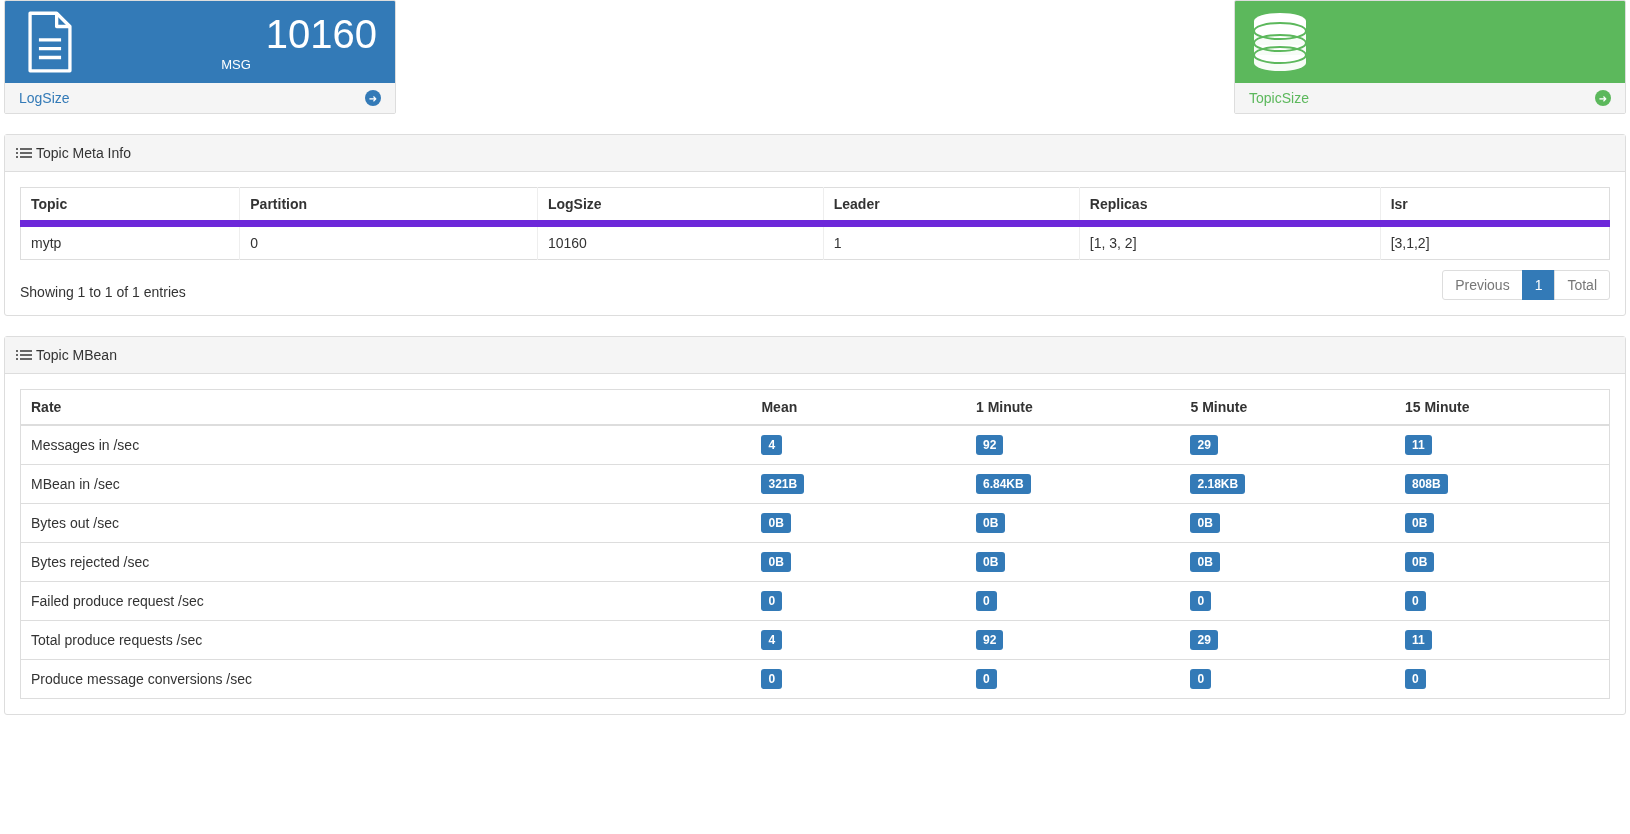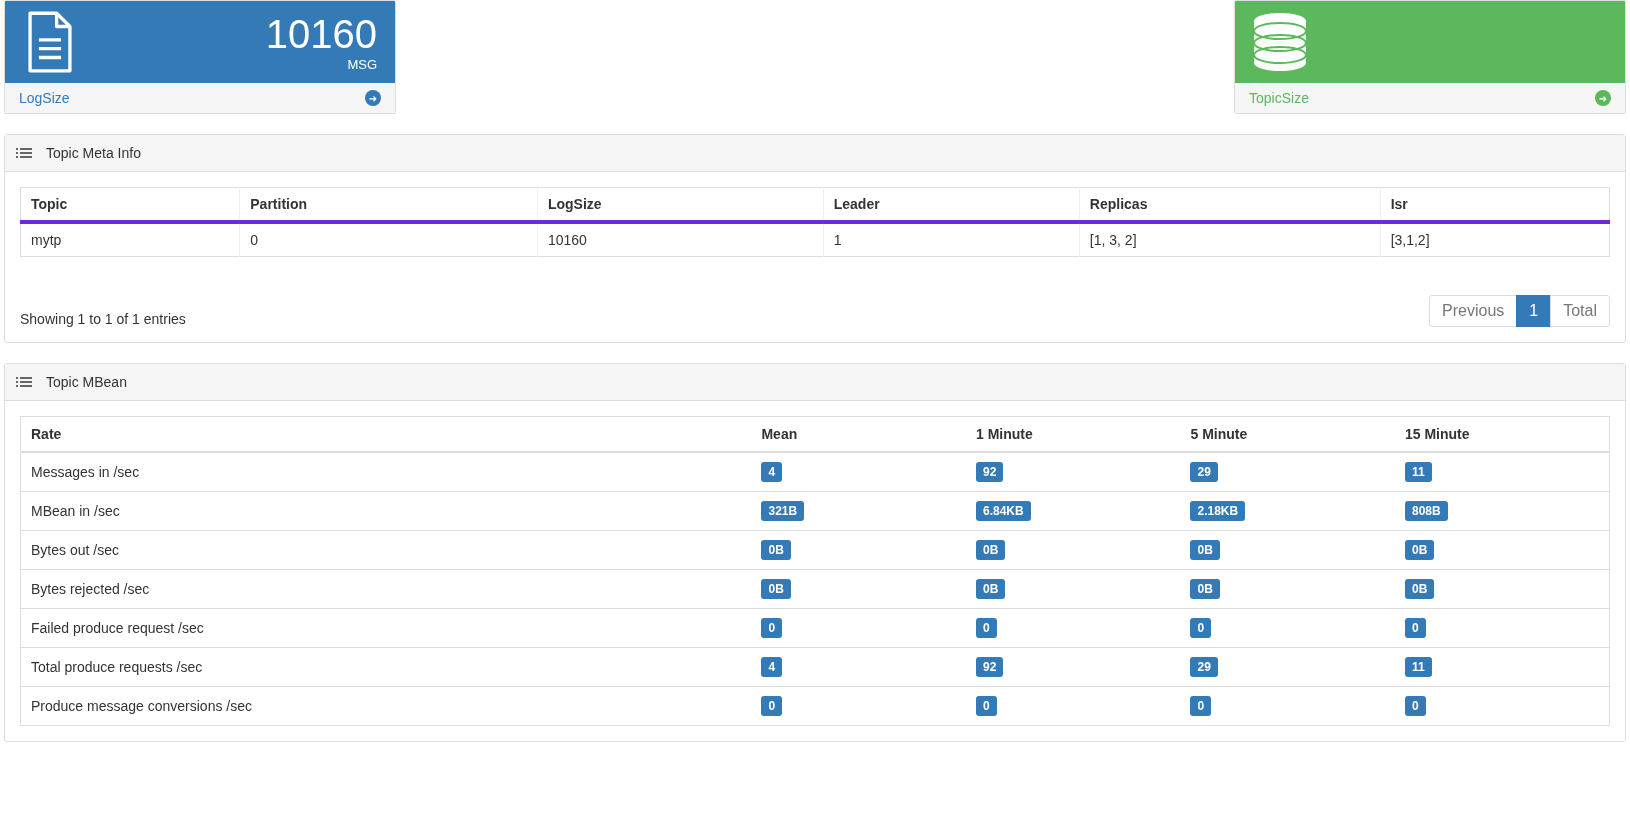--- a/index.html
+++ b/index.html
@@ -6,44 +6,44 @@
 body { font-family: "Helvetica Neue", Helvetica, Arial, sans-serif; font-size: 14px; color: #333; background: #fff; padding: 0 4px; }
 
 .cards-row { display: flex; justify-content: space-between; margin-bottom: 20px; }
 .card { width: 392px; border: 1px solid #ddd; border-radius: 2px; overflow: hidden; }
 .card-top { display: flex; align-items: center; padding: 0; height: 82px; color: #fff; }
 .card-blue .card-top { background: #337ab7; }
 .card-green .card-top { background: #5cb85c; }
 .card-icon { width: 90px; display: flex; align-items: center; justify-content: center; }
 .card-metric { flex: 1; text-align: right; padding-right: 18px; }
 .card-value { font-size: 40px; font-weight: 300; line-height: 1.05; }
-.card-unit { font-size: 13px; margin-top: 2px; }
+.card-unit { font-size: 13px; margin-top: 2px; text-align: center; }
 .card-footer { background: #f5f5f5; padding: 7px 14px; display: flex; justify-content: space-between; align-items: center; font-size: 14px; }
 .card-blue .card-footer { color: #337ab7; }
 .card-green .card-footer { color: #5cb85c; }
 .card-footer .arrow-circle { width: 16px; height: 16px; border-radius: 50%; display: inline-flex; align-items: center; justify-content: center; font-size: 10px; color: #fff; }
 .card-blue .arrow-circle { background: #337ab7; }
 .card-green .arrow-circle { background: #5cb85c; }
 
 .panel { border: 1px solid #ddd; border-radius: 3px; margin-bottom: 20px; }
-.panel-heading { background: #f5f5f5; border-bottom: 1px solid #ddd; padding: 10px 15px; font-size: 14px; color: #333; display: flex; align-items: center; gap: 14px; }
+.panel-heading { background: #f5f5f5; border-bottom: 1px solid #ddd; padding: 10px 15px; font-size: 14px; color: #333; display: flex; align-items: center; gap: 4px; }
 .panel-body { padding: 15px; }
 
 .list-icon { display: inline-flex; flex-direction: column; gap: 2px; }
 .list-icon span { width: 12px; height: 2px; background: #666; display: block; position: relative; }
 .list-icon span::before { content: ""; position: absolute; left: -4px; top: 0; width: 2px; height: 2px; background: #666; }
 
 table.data-table { width: 100%; border-collapse: collapse; border: 1px solid #ddd; }
 table.data-table th, table.data-table td { text-align: left; padding: 8px 10px; border-top: 1px solid #ddd; font-size: 14px; }
-table.data-table thead th { background: #fff; font-weight: 700; border-bottom: 4px solid #6d28d9; }
+table.data-table thead th { background: #fff; font-weight: 700; border-bottom: 7px solid #6d28d9; }
 table.data-table thead th:not(:last-child), table.data-table td:not(:last-child) { border-right: 1px solid #eee; }
 
 .table-footer-row { display: flex; justify-content: space-between; align-items: flex-end; margin-top: 10px; }
 .pagination { display: flex; }
-.pagination .pg-btn { border: 1px solid #ddd; padding: 6px 12px; color: #777; background: #fff; cursor: pointer; margin-left: -1px; font-size: 16px; margin-top: 28px; }
+.pagination .pg-btn { border: 1px solid #ddd; padding: 6px 12px; color: #777; background: #fff; cursor: pointer; margin-left: -1px; font-size: 14px; }
 .pagination .pg-btn.active { background: #337ab7; color: #fff; border-color: #337ab7; }
 .pagination .pg-btn:first-child { border-radius: 3px 0 0 3px; }
 .pagination .pg-btn:last-child { border-radius: 0 3px 3px 0; }
 
 .mbean-table { width: 100%; border-collapse: collapse; border: 1px solid #ddd; }
 .mbean-table th, .mbean-table td { text-align: left; padding: 9px 10px; border-top: 1px solid #ddd; font-size: 14px; }
 .mbean-table thead th { font-weight: 700; border-bottom: 2px solid #ddd; }
 .mbean-table th:first-child, .mbean-table td:first-child { width: 46%; }
 .mbean-table td:not(:first-child) { width: 13.5%; }
 

